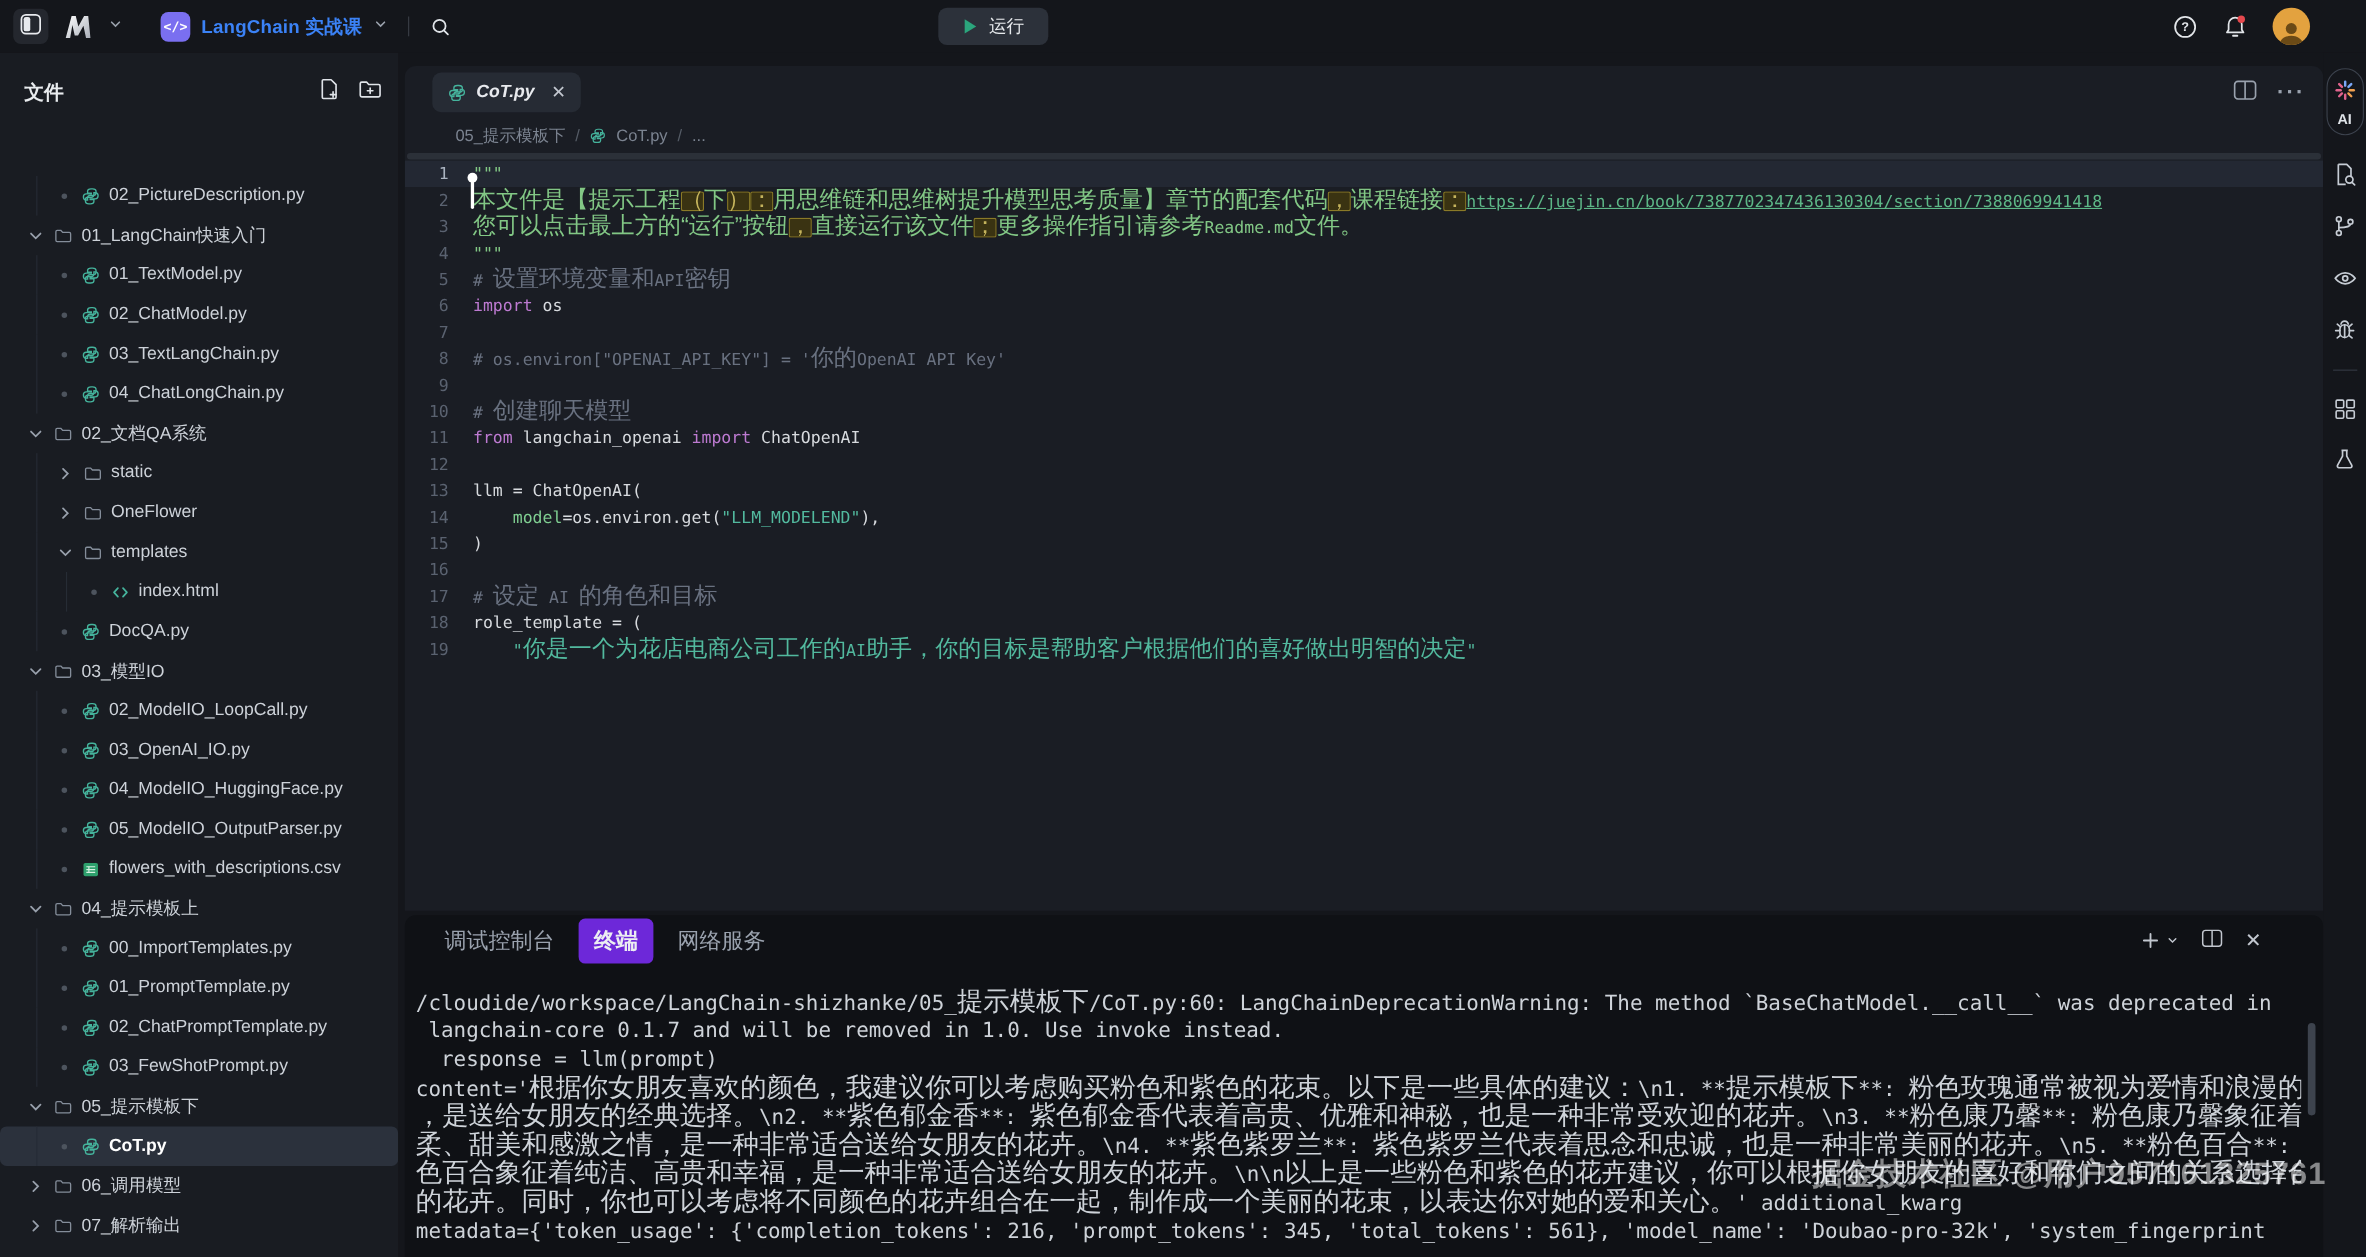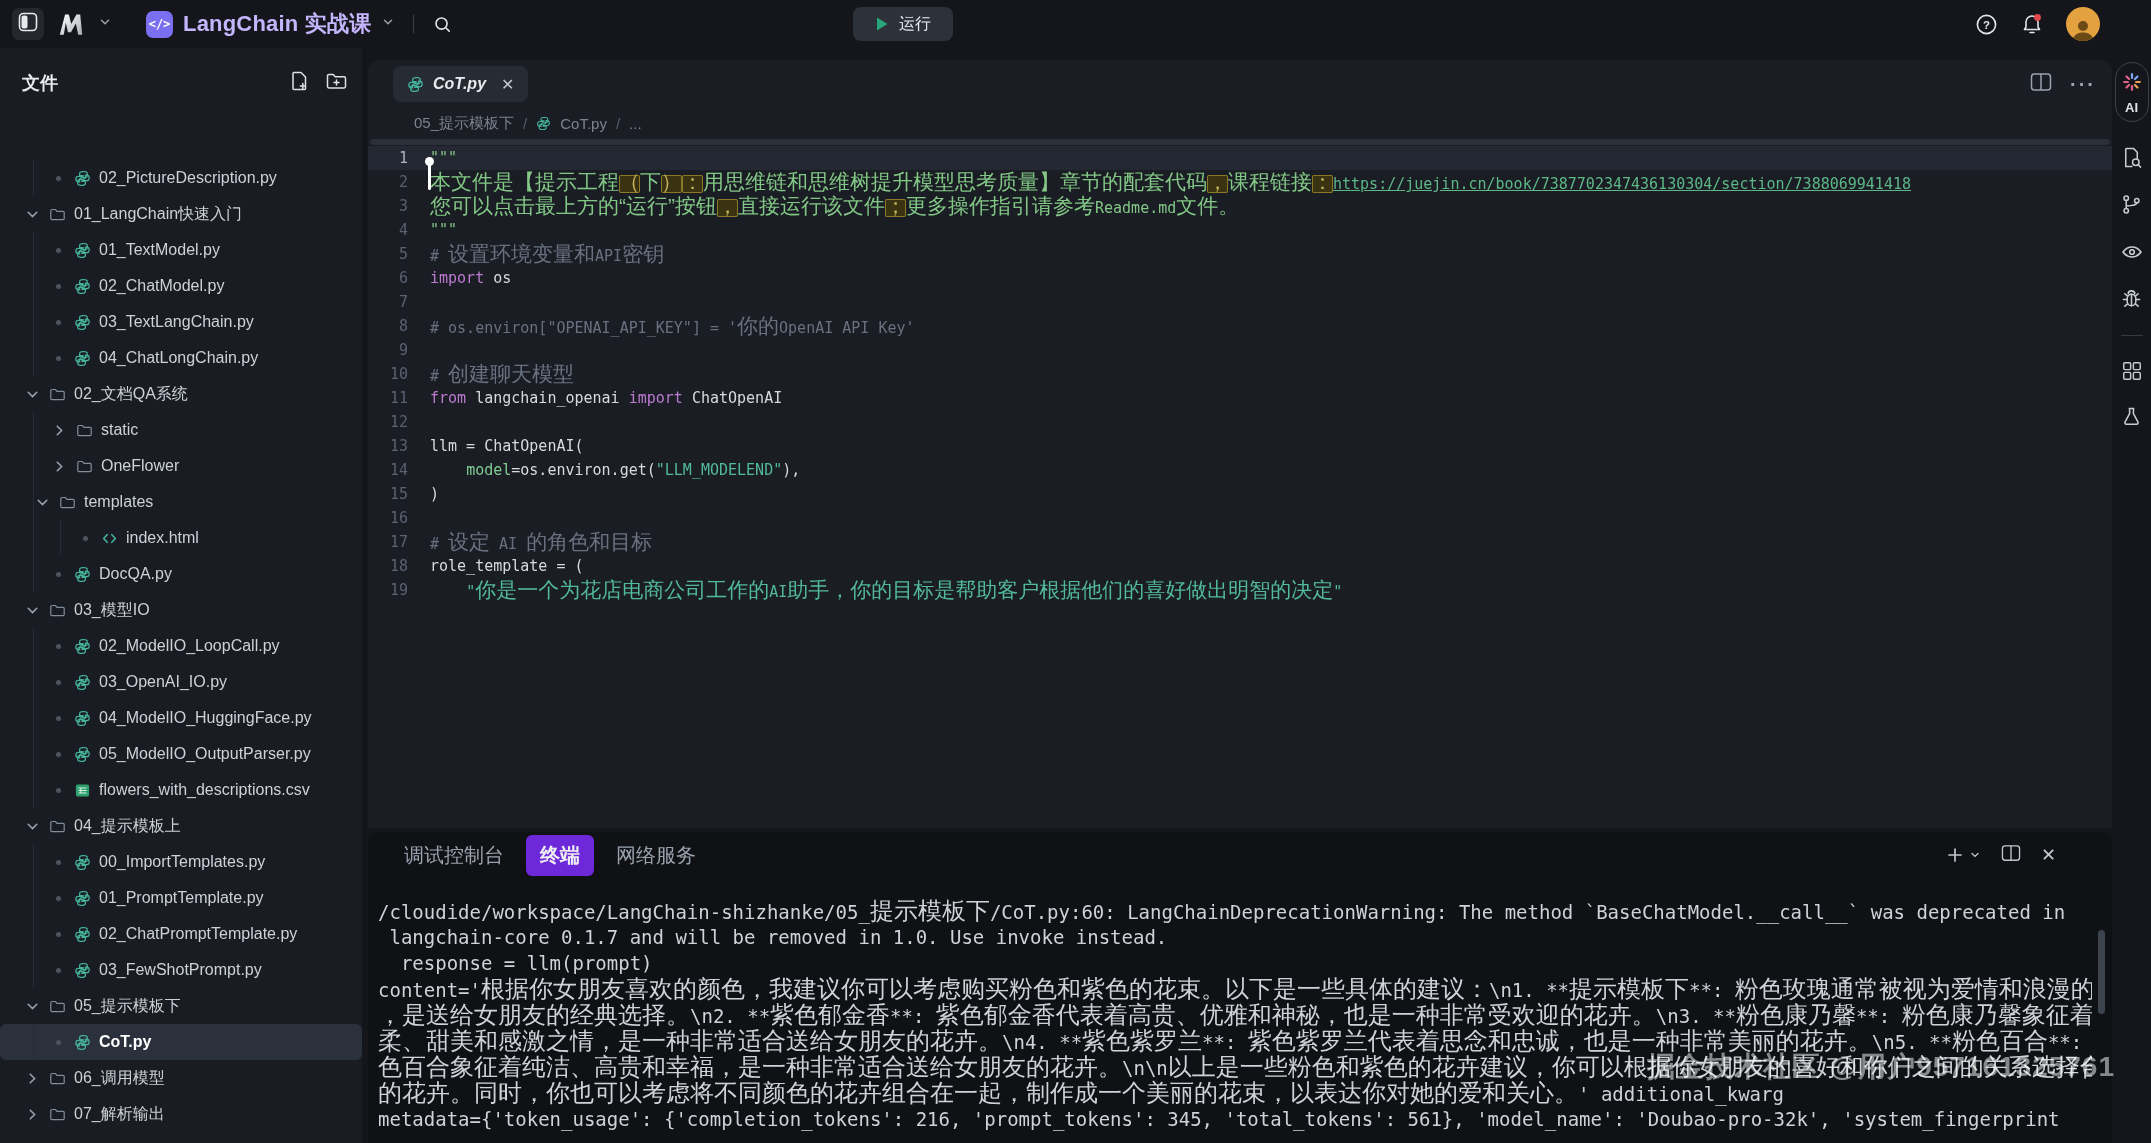--- a/index.html
+++ b/index.html
@@ -10,21 +10,21 @@
   
   .topbar{position:absolute;left:0;top:0;right:0;height:48px;background:#14161b;
     display:flex;align-items:center;}
   .tb-left{display:flex;align-items:center;gap:10px;padding-left:12px;}
   .chip{width:32px;height:32px;border-radius:7px;background:#24272e;display:flex;
     align-items:center;justify-content:center;}
   .mlogo{width:34px;height:30px;display:flex;align-items:center;justify-content:center;}
   .proj-badge{width:27px;height:27px;border-radius:7px;background:#7a6ff0;color:#fff;
     font-family:"DejaVu Sans Mono",monospace;font-size:12px;font-weight:bold;
     display:flex;align-items:center;justify-content:center;}
-  .proj-name{color:#c4b5fd;font-size:22px;font-weight:700;letter-spacing:.2px;}
+  .proj-name{color:#3b82f6;font-size:17px;font-weight:700;letter-spacing:.2px;}
   .vdiv{width:1px;height:18px;background:#3a3f48;margin:0 8px;}
   .runbtn{position:absolute;left:853px;top:7px;height:34px;padding:0 22px;background:#2c313a;
     border-radius:8px;display:flex;align-items:center;gap:10px;cursor:pointer;}
   .runbtn span{color:#e7eaed;font-size:16px;}
   .tb-right{position:absolute;right:51px;top:0;height:48px;display:flex;align-items:center;gap:22px;}
   .avatar{width:34px;height:34px;border-radius:50%;background:#e3a23f;overflow:hidden;
     display:flex;align-items:flex-end;justify-content:center;}
 
   
   .sidebar{position:absolute;left:0;top:48px;width:362px;bottom:0;background:#191c22;overflow:hidden;}
@@ -285,21 +285,21 @@
         <div class="trow" style="padding-left: 51px;">
           <i class="g" style="left:33px"></i>
           <svg class="tico" viewBox="0 0 17 17">
             <path d="M6.3 4.2 10.6 8.5l-4.3 4.3" fill="none" stroke="#98a0ac" stroke-width="1.6" stroke-linecap="round"></path>
           </svg>
           <svg class="tico" viewBox="0 0 17 17">
             <path d="M1.8 4.7c0-.7.5-1.2 1.2-1.2h3.4l1.6 1.8h6c.7 0 1.2.5 1.2 1.2v6c0 .7-.5 1.2-1.2 1.2H3c-.7 0-1.2-.5-1.2-1.2z" fill="none" stroke="#848d9a" stroke-width="1.2"></path>
           </svg>
           <span class="tlabel">OneFlower</span>
         </div>
-        <div class="trow" style="padding-left: 34px;">
+        <div class="trow" style="padding-left: 51px;">
           <i class="g" style="left:33px"></i>
           <svg class="tico" viewBox="0 0 17 17">
             <path d="M4.2 6.3 8.5 10.6l4.3-4.3" fill="none" stroke="#98a0ac" stroke-width="1.6" stroke-linecap="round"></path>
           </svg>
           <svg class="tico" viewBox="0 0 17 17">
             <path d="M1.8 4.7c0-.7.5-1.2 1.2-1.2h3.4l1.6 1.8h6c.7 0 1.2.5 1.2 1.2v6c0 .7-.5 1.2-1.2 1.2H3c-.7 0-1.2-.5-1.2-1.2z" fill="none" stroke="#848d9a" stroke-width="1.2"></path>
           </svg>
           <span class="tlabel">templates</span>
         </div>
         <div class="trow" style="padding-left: 78px;">

